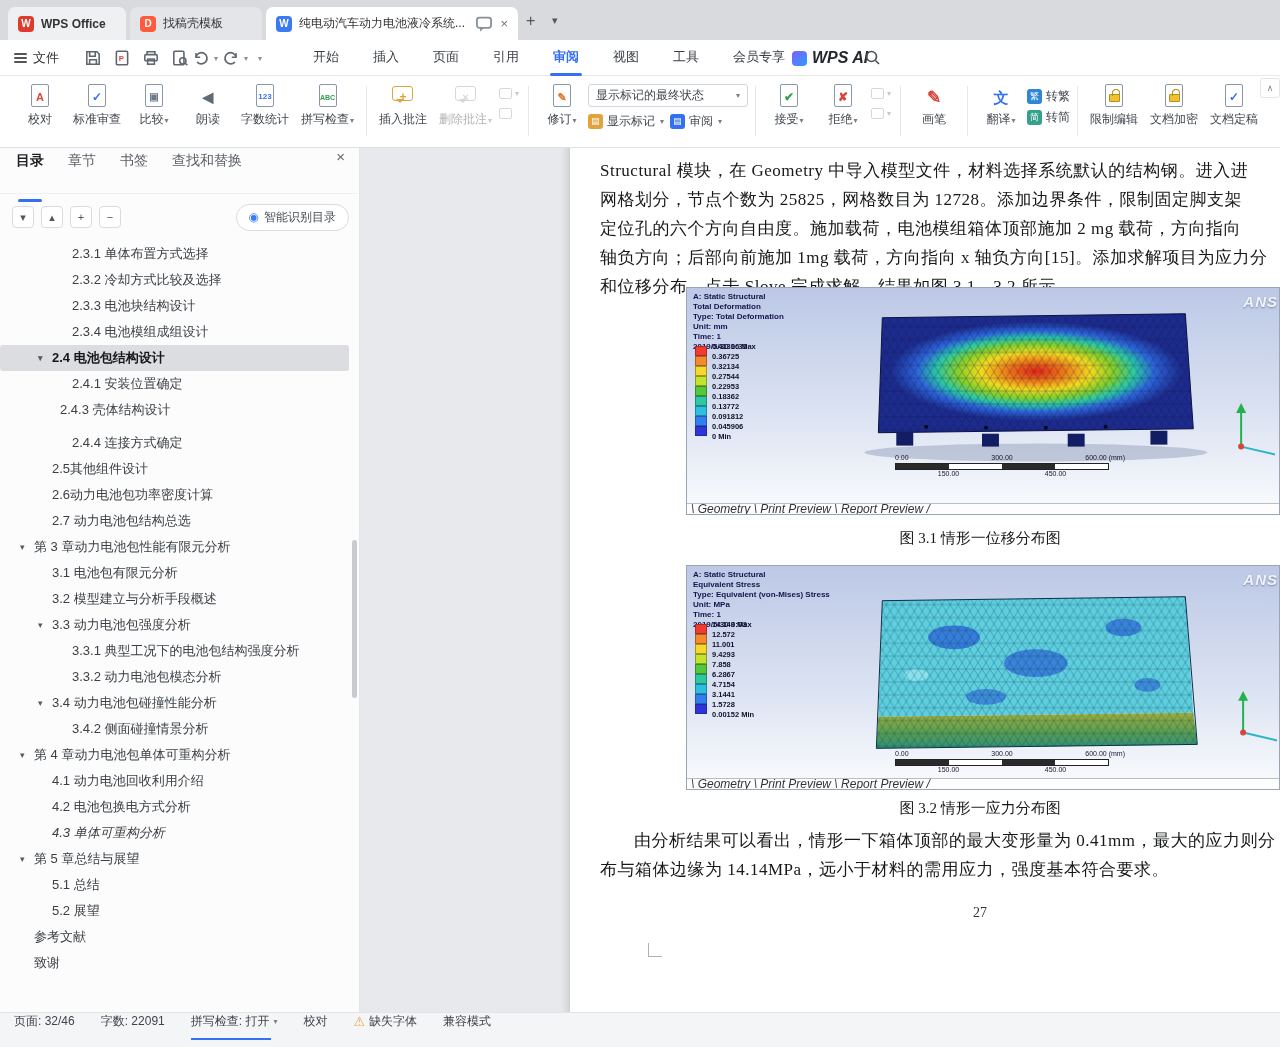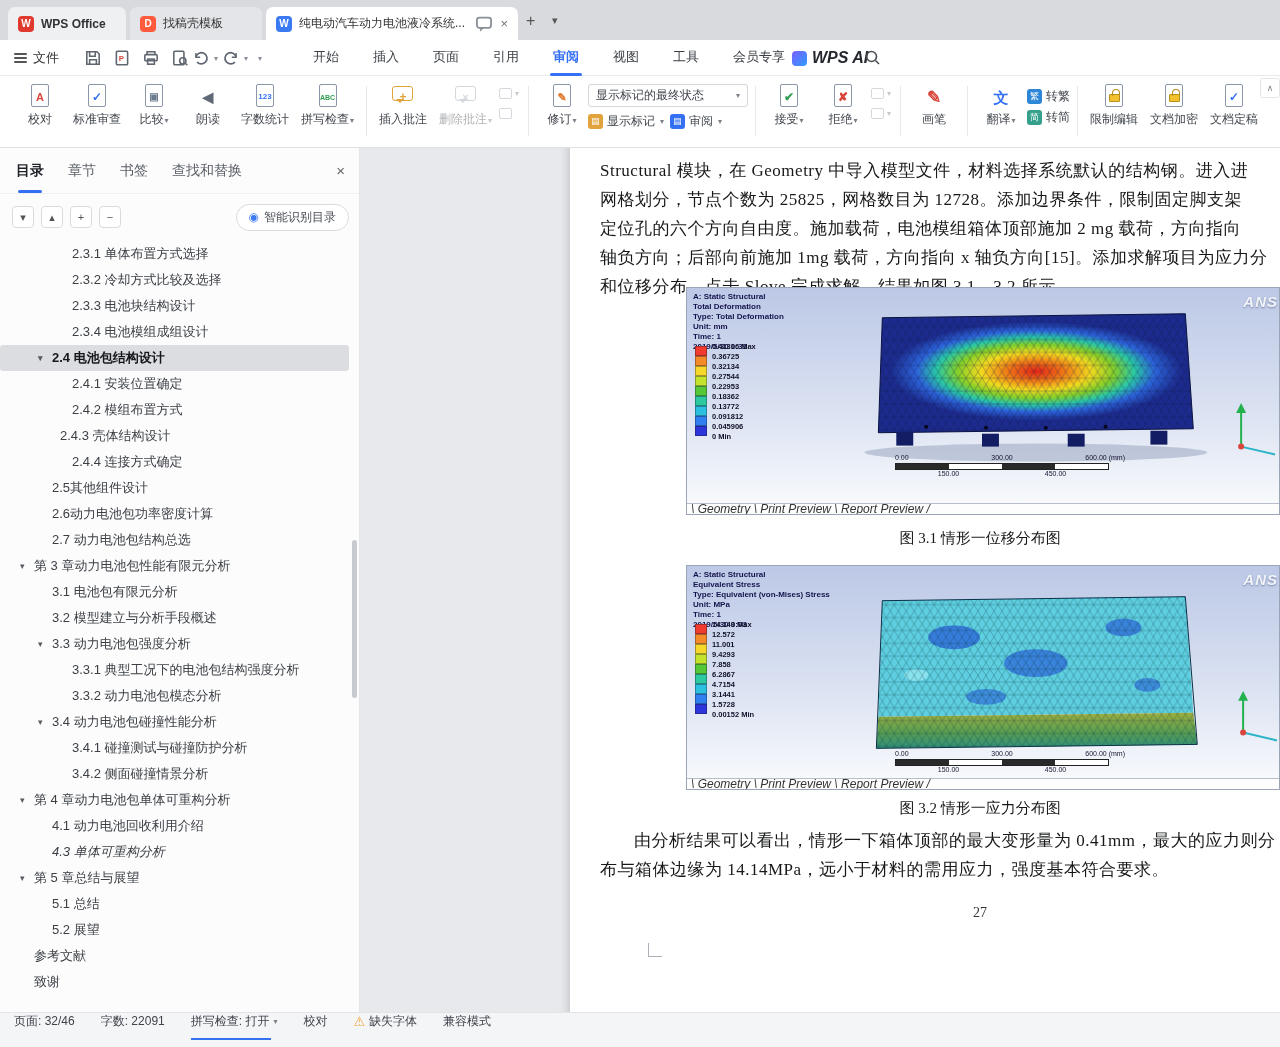--- a/index.html
+++ b/index.html
@@ -60,21 +60,21 @@
   .mini{width:15px;height:15px;border-radius:3px;color:#fff;font-size:9px;line-height:15px;text-align:center;background:#2e86d6;flex:0 0 auto}
   .mini.m2{background:#35a08c}
   .mini.morange{background:#e2a33d}
   .mini.mblue{background:#3470f2}
   .rtinycol{display:flex;flex-direction:column;gap:9px;margin:12px 2px 0}
   .tinyrow{display:flex;align-items:center;gap:2px;opacity:.42}
   .tinyico{width:13px;height:11px;border:1.5px solid #9aa3ad;border-radius:2px;display:inline-block}
   .rib-collapse{position:absolute;right:0;top:2px;width:20px;height:20px;border:1px solid #e3e5e8;border-radius:3px;text-align:center;line-height:18px;font-size:9px;color:#888}
   
   .sidebar{position:absolute;left:0;top:148px;width:360px;bottom:35px;background:#fcfcfd;border-right:1px solid #e3e5e8}
-  .sb-header{height:46px;border-bottom:1px solid #eef0f2;display:flex;align-items:center;padding:0 16px;gap:24px;font-size:14px;color:#5a5f66;position:relative}
+  .sb-header{height:46px;border-bottom:1px solid #eef0f2;display:flex;padding:0 16px;gap:24px;font-size:14px;color:#5a5f66;position:relative}
   .shtab{position:relative;padding:4px 0;white-space:nowrap}
   .shtab.active{color:#1f2227;font-weight:bold}
   .shtab.active::after{content:"";position:absolute;left:2px;right:2px;bottom:-9px;height:3px;background:#3470f2;border-radius:2px}
   .sb-close{position:absolute;right:14px;font-size:15px;color:#666}
   .sb-toolbar{position:absolute;left:0;right:0;top:47px;height:44px;display:flex;align-items:center;padding:0 12px}
   .sqbtn{width:22px;height:22px;border:1px solid #d9dbde;border-radius:4px;background:#fff;color:#555;font-size:11px;text-align:center;line-height:20px;margin-right:7px}
   .smartpill{position:absolute;right:10px;height:27px;border:1px solid #d9dbde;border-radius:14px;background:#fff;display:flex;align-items:center;gap:5px;padding:0 12px;font-size:12px;color:#4a4f56}
   .smartpill .dot{color:#3b7af2;font-size:12px}
   .toc-list{position:absolute;left:0;right:8px;top:93px;bottom:0;overflow:hidden}
   .toc-item{height:26px;line-height:26px;font-size:13px;color:#3c4045;position:relative;margin:0 0 0 0;border-radius:3px;white-space:nowrap;overflow:hidden}
@@ -406,37 +406,36 @@
       <span>智能识别目录</span>
     </span>
   </div>
   <div class="toc-list">
       <div class="toc-item" style="padding-left: 72px;"><span>2.3.1  单体布置方式选择</span></div>
       <div class="toc-item" style="padding-left: 72px;"><span>2.3.2  冷却方式比较及选择</span></div>
       <div class="toc-item" style="padding-left: 72px;"><span>2.3.3  电池块结构设计</span></div>
       <div class="toc-item" style="padding-left: 72px;"><span>2.3.4  电池模组成组设计</span></div>
       <div class="toc-item selected" style="padding-left: 52px;"><span class="toc-caret" style="left: 38px;">▾</span><span>2.4 电池包结构设计</span></div>
       <div class="toc-item" style="padding-left: 72px;"><span>2.4.1  安装位置确定</span></div>
-      <div class="toc-item" style="padding-left: 72px;"><span>2.4.2  模组布置方式</span></div>
       <div class="toc-item" style="padding-left: 60px;"><span>2.4.3  壳体结构设计</span></div>
-      <div class="toc-item" style="padding-left: 72px;"><span>2.4.4  连接方式确定</span></div>
+      <div class="toc-item" style="padding-left: 72px; margin-top: 7px;"><span>2.4.4  连接方式确定</span></div>
       <div class="toc-item" style="padding-left: 52px;"><span>2.5其他组件设计</span></div>
       <div class="toc-item" style="padding-left: 52px;"><span>2.6动力电池包功率密度计算</span></div>
       <div class="toc-item" style="padding-left: 52px;"><span>2.7  动力电池包结构总选</span></div>
       <div class="toc-item" style="padding-left: 34px;"><span class="toc-caret" style="left: 20px;">▾</span><span>第 3 章动力电池包性能有限元分析</span></div>
       <div class="toc-item" style="padding-left: 52px;"><span>3.1  电池包有限元分析</span></div>
       <div class="toc-item" style="padding-left: 52px;"><span>3.2  模型建立与分析手段概述</span></div>
       <div class="toc-item" style="padding-left: 52px;"><span class="toc-caret" style="left: 38px;">▾</span><span>3.3  动力电池包强度分析</span></div>
       <div class="toc-item" style="padding-left: 72px;"><span>3.3.1  典型工况下的电池包结构强度分析</span></div>
       <div class="toc-item" style="padding-left: 72px;"><span>3.3.2  动力电池包模态分析</span></div>
       <div class="toc-item" style="padding-left: 52px;"><span class="toc-caret" style="left: 38px;">▾</span><span>3.4  动力电池包碰撞性能分析</span></div>
-      <div class="toc-item" style="padding-left: 72px;"><span>3.4.1  碰撞测试与碰撞防护分析</span></div>
       <div class="toc-item" style="padding-left: 72px;"><span>3.4.2 侧面碰撞情景分析</span></div>
       <div class="toc-item" style="padding-left: 34px;"><span class="toc-caret" style="left: 20px;">▾</span><span>第 4 章动力电池包单体可重构分析</span></div>
       <div class="toc-item" style="padding-left: 52px;"><span>4.1 动力电池回收利用介绍</span></div>
+      <div class="toc-item" style="padding-left: 52px;"><span>4.2  电池包换电方式分析</span></div>
       <div class="toc-item" style="padding-left: 52px; font-style: italic;"><span>4.3  单体可重构分析</span></div>
       <div class="toc-item" style="padding-left: 34px;"><span class="toc-caret" style="left: 20px;">▾</span><span>第 5 章总结与展望</span></div>
       <div class="toc-item" style="padding-left: 52px;"><span>5.1 总结</span></div>
       <div class="toc-item" style="padding-left: 52px;"><span>5.2 展望</span></div>
       <div class="toc-item" style="padding-left: 34px;"><span>参考文献</span></div>
       <div class="toc-item" style="padding-left: 34px;"><span>致谢</span></div>
     </div>
   <div class="sb-thumb"></div>
 </div>
 

